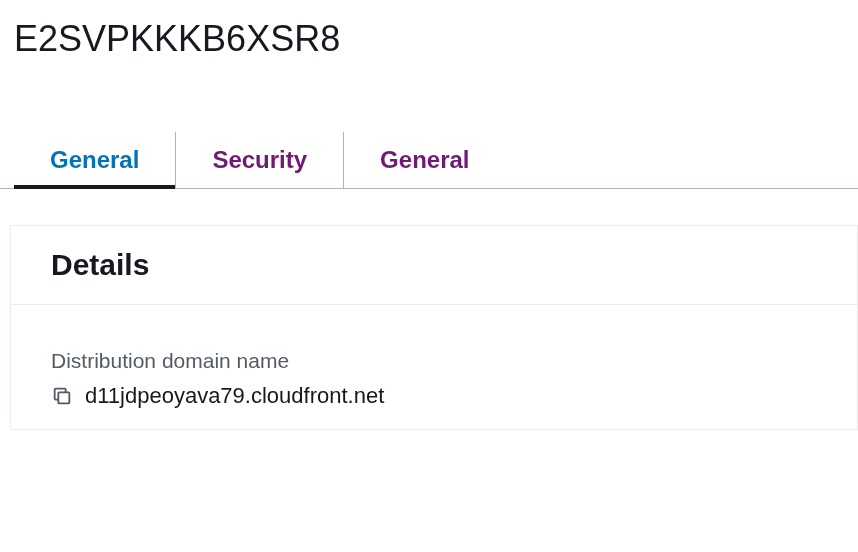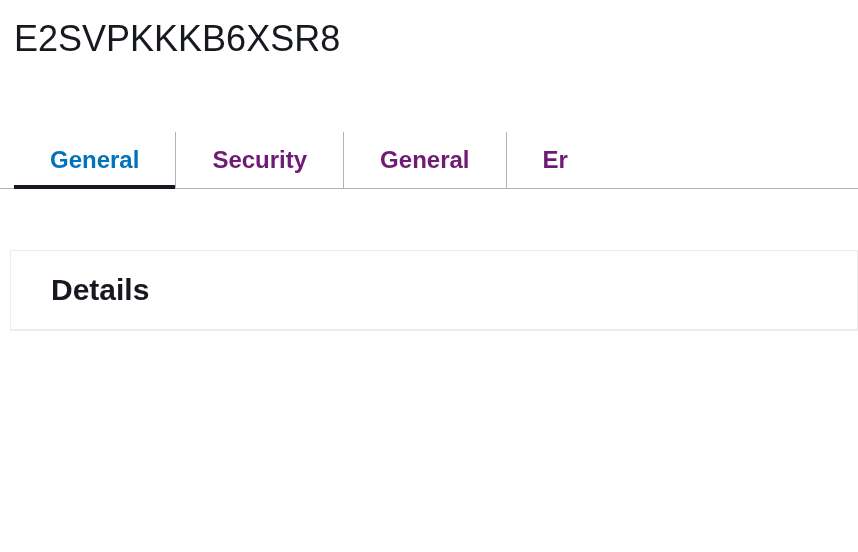--- a/index.html
+++ b/index.html
@@ -52,21 +52,20 @@
       right: 0;
       height: 4px;
       background: #16191f;
     }
     .content-area {
       padding: 36px 0 0 10px;
     }
     .details-panel {
       border: 1px solid #eaeded;
       background: #ffffff;
-      margin-top: 25px;
     }
     .details-header {
       padding: 22px 40px;
       border-bottom: 1px solid #eaeded;
     }
     .details-title {
       font-size: 30px;
       font-weight: 700;
       color: #16191f;
     }
@@ -110,24 +109,33 @@
 <div class="tabs-container">
   <div class="tab active">
     <span>General</span>
   </div>
   <div class="tab">
     <span>Security</span>
   </div>
   <div class="tab">
     <span>General</span>
   </div>
-  <div class="tab">
-    <span>Er</span>
-  </div>
 </div>
 
 <div class="content-area">
   <div class="details-panel">
     <div class="details-header">
       <h2 class="details-title">Details</h2>
     </div>
+    <div class="details-body">
+      <div class="field-label">Distribution domain name</div>
+      <div class="field-value-row">
+        <span class="copy-icon">
+          <svg viewBox="0 0 24 24">
+            <rect x="8" y="8" width="12" height="12" rx="1"></rect>
+            <path d="M16 8 V5 a1 1 0 0 0 -1 -1 H5 a1 1 0 0 0 -1 1 v10 a1 1 0 0 0 1 1 h3"></path>
+          </svg>
+        </span>
+        <span class="field-value">d11jdpeoyava79.cloudfront.net</span>
+      </div>
+    </div>
   </div>
 </div>
 
 </body></html>

